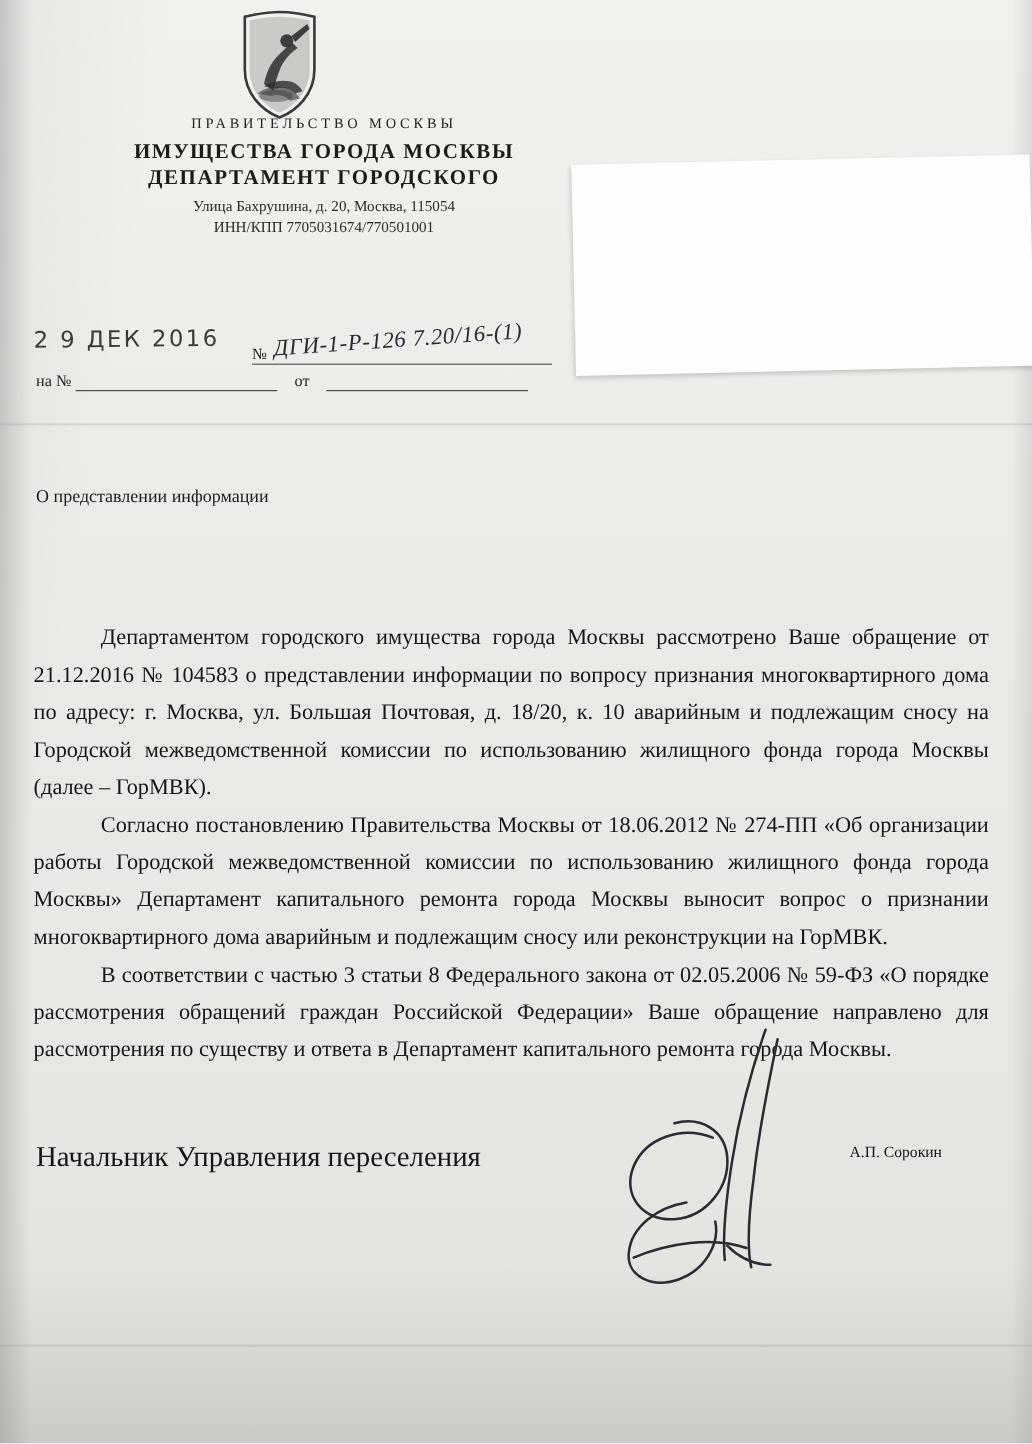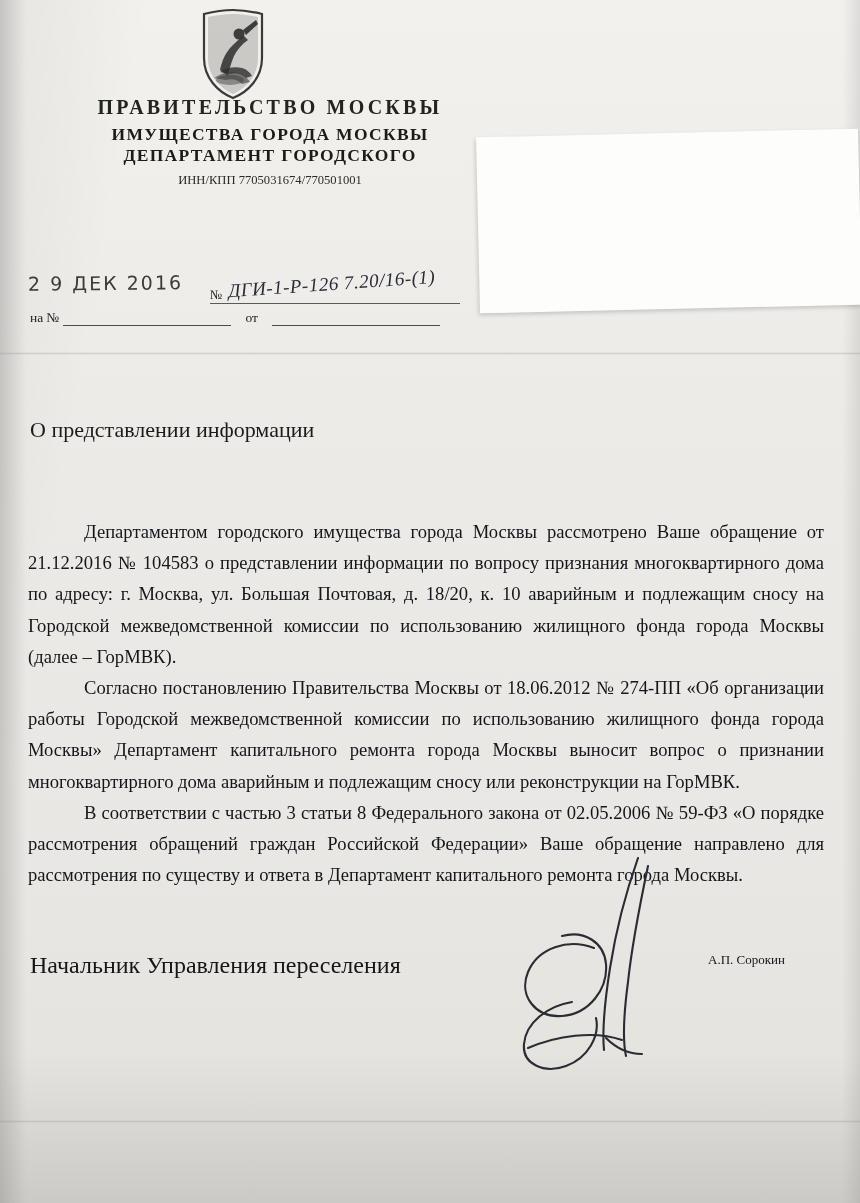--- a/index.html
+++ b/index.html
@@ -55,23 +55,23 @@
     height: 92px;
   }
   .header {
     position: absolute;
     left: 30px;
     top: 96px;
     width: 480px;
     text-align: center;
   }
   .gov-line {
-    font-size: 20px;
+    font-size: 12px;
     letter-spacing: 3.2px;
-    font-weight: 700;
+    font-weight: 400;
     color: #23231f;
   }
   .dept-line {
     font-size: 17.5px;
     font-weight: 700;
     letter-spacing: 1.3px;
     line-height: 1.18;
     margin-top: 5px;
     color: #1b1b18;
   }
@@ -168,23 +168,22 @@
     background: #fdfdfb;
     box-shadow: -1px 2px 4px rgba(0,0,0,0.18);
     transform: rotate(-1.3deg);
   }
 
   
   .subject {
     position: absolute;
     left: 30px;
     top: 406px;
-    font-size: 22px;
+    font-size: 15px;
     color: #1b1b1b;
-    margin-top: 11px;
   }
 
   
   .body {
     position: absolute;
     left: 28px;
     top: 516px;
     width: 796px;
     font-size: 18.6px;
     line-height: 31.2px;
@@ -245,20 +244,21 @@
     </svg>
   </div>
 
   <div class="header">
     <div class="gov-line">ПРАВИТЕЛЬСТВО МОСКВЫ</div>
     <div class="dept-line">
       <div>ИМУЩЕСТВА ГОРОДА МОСКВЫ</div>
       <div>ДЕПАРТАМЕНТ ГОРОДСКОГО</div>
     </div>
     <div class="addr">
+      <div>Улица Бахрушина, д. 20, Москва, 115054</div>
       <div>ИНН/КПП 7705031674/770501001</div>
     </div>
   </div>
 
   <div class="overlay-sheet"></div>
 
   <div class="date-stamp">2 9 ДЕК 2016</div>
   <div class="num-row">
     <span class="num-label">№</span>
     <span class="num-hand">ДГИ-1-Р-126 7.20/16-(1)</span>

